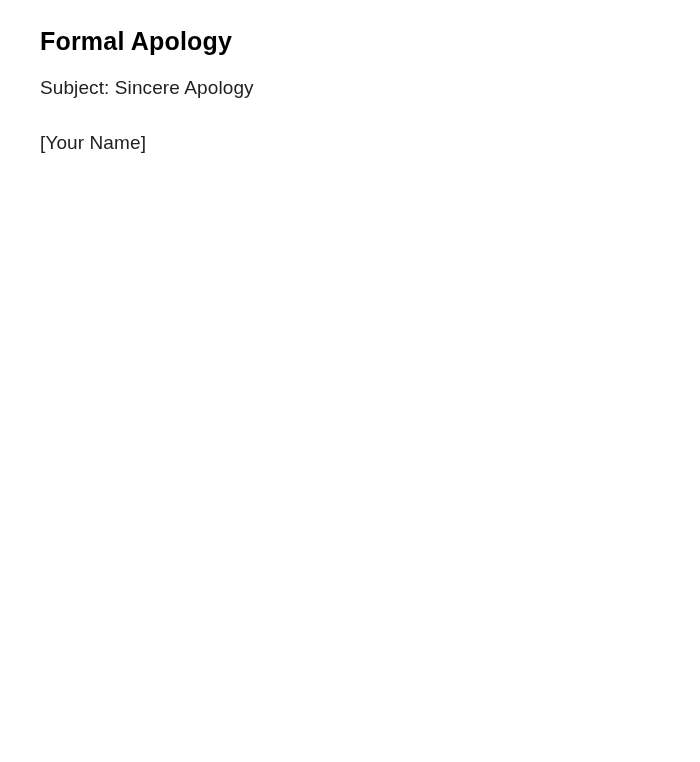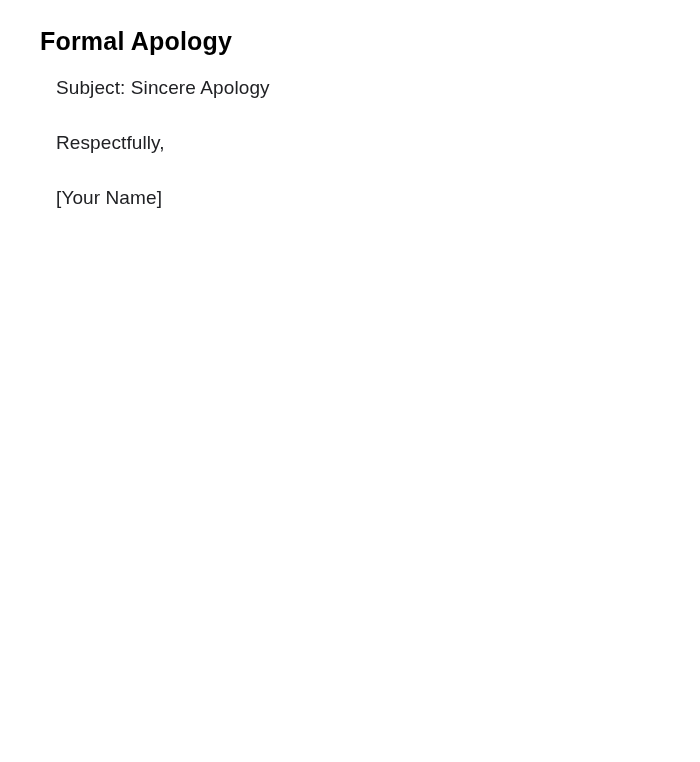--- a/index.html
+++ b/index.html
@@ -23,37 +23,36 @@
   }
   .doc-title {
     margin: 0 0 12px 0;
     font-size: 25px;
     line-height: 33px;
     font-weight: 700;
     color: #000000;
     letter-spacing: 0.2px;
   }
   .para {
-    margin: 0 0 20px 16px;
+    margin: 0 0 20px 0;
     font-size: 19px;
     line-height: 35px;
     font-weight: 400;
     color: #202124;
     white-space: pre-line;
     letter-spacing: 0.1px;
   }
 </style>
 </head>
 <body>
 
 <div class="doc">
   <h1 class="doc-title">Formal Apology</h1>
 
   <p class="para">Subject: Sincere Apology</p>
 
 
 
 
 
-  <p class="para">Respectfully,</p>
 
   <p class="para">[Your Name]</p>
 </div>
 
 </body></html>

